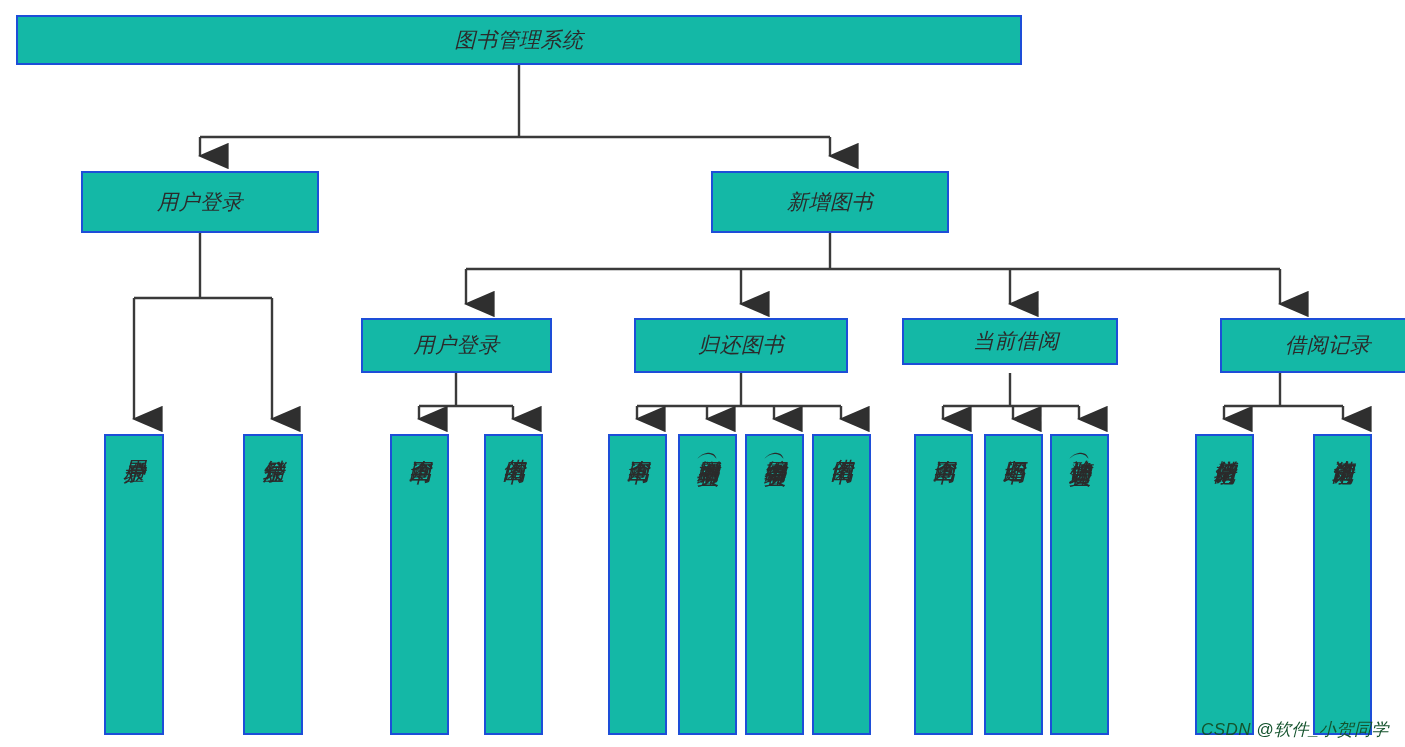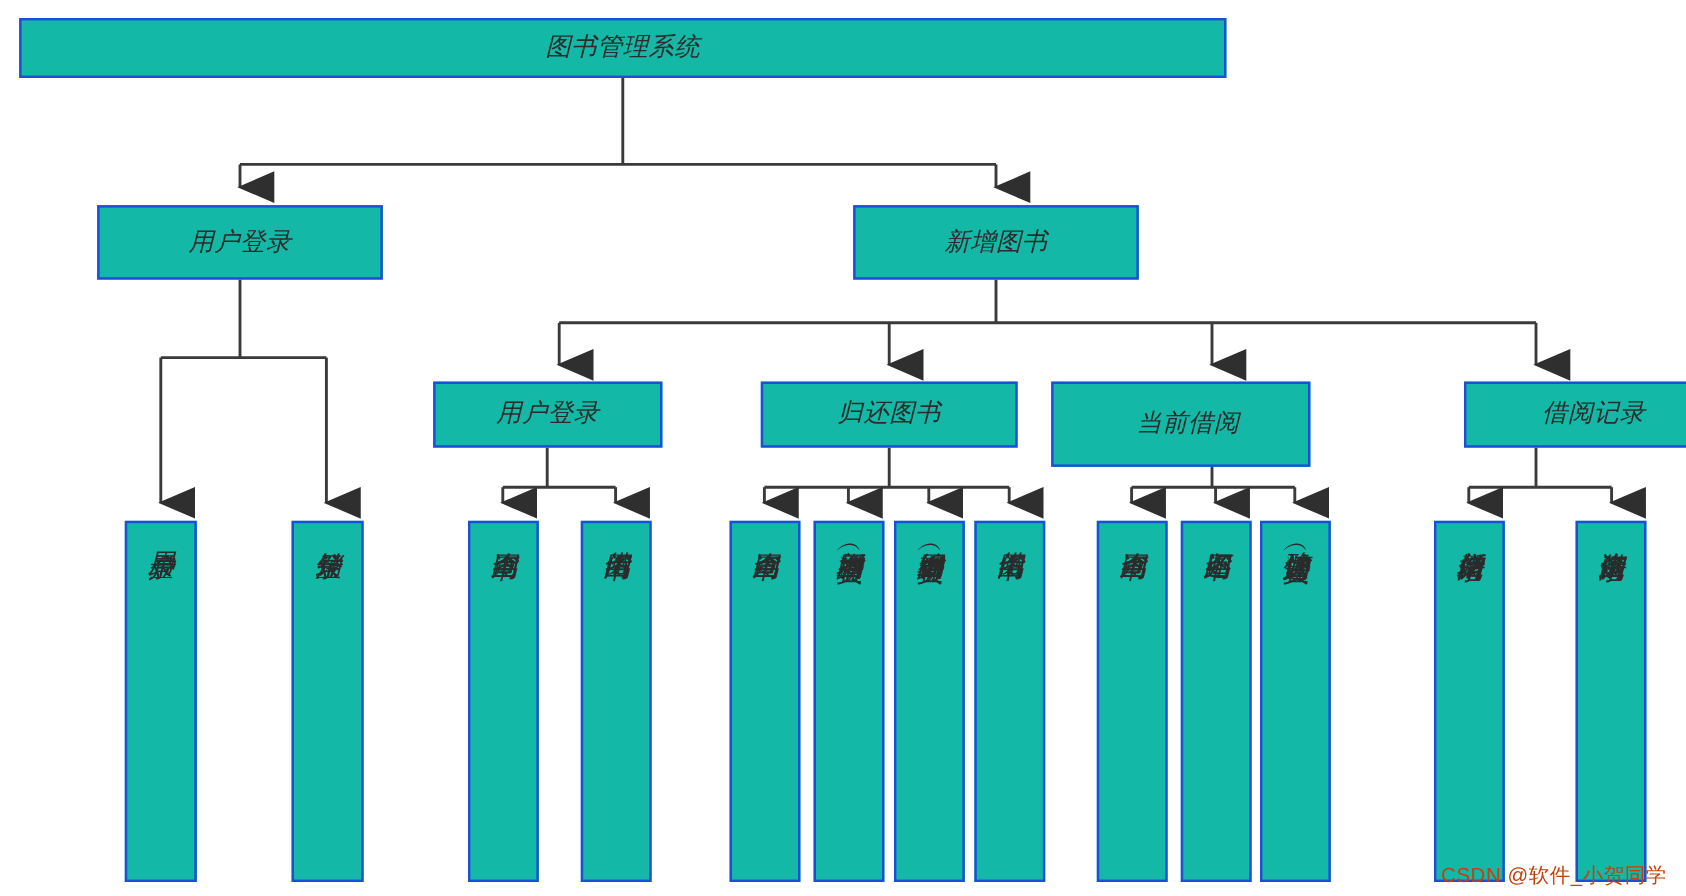--- a/index.html
+++ b/index.html
@@ -54,24 +54,25 @@
     font-size: 22px;
     line-height: 1.02;
     letter-spacing: 1px;
     white-space: nowrap;
   }
   #watermark {
     position: absolute;
     right: 16px;
     bottom: 6px;
     font-size: 17px;
-    color: #c2410c;
+    color: #14532d;
     z-index: 5;
     white-space: nowrap;
     letter-spacing: 0.5px;
+    font-style: italic;
   }
 </style>
 </head>
 <body>
 
 <div id="canvas">
 
   <svg id="edges" viewBox="0 0 1405 747" xmlns="http://www.w3.org/2000/svg">
     <defs>
       <marker id="arrow" viewBox="0 0 12 14" refX="6" refY="13" markerWidth="11" markerHeight="13" orient="auto-start-reverse">
@@ -132,21 +133,21 @@
   <div class="node h-node" style="left:711px; top:171px; width:238px; height:62px;">
     <span class="node-label">新增图书</span>
   </div>
 
   <div class="node h-node" style="left:361px; top:318px; width:191px; height:55px;">
     <span class="node-label">用户登录</span>
   </div>
   <div class="node h-node" style="left:634px; top:318px; width:214px; height:55px;">
     <span class="node-label">归还图书</span>
   </div>
-  <div class="node h-node" style="left:876px; top:318px; width:216px; height:71px;padding-left:12px;">
+  <div class="node h-node" style="left:902px; top:318px; width:216px; height:47px;padding-left:12px;">
     <span class="node-label">当前借阅</span>
   </div>
   <div class="node h-node" style="left:1220px; top:318px; width:216px; height:55px;align-items:center;">
     <span class="node-label">借阅记录</span>
   </div>
 
   <div class="node v-node" style="left:104px; top:434px; width:60px; height:301px;">
     <span class="node-label">用户登录</span>
   </div>
   <div class="node v-node" style="left:243px; top:434px; width:60px; height:301px;">

